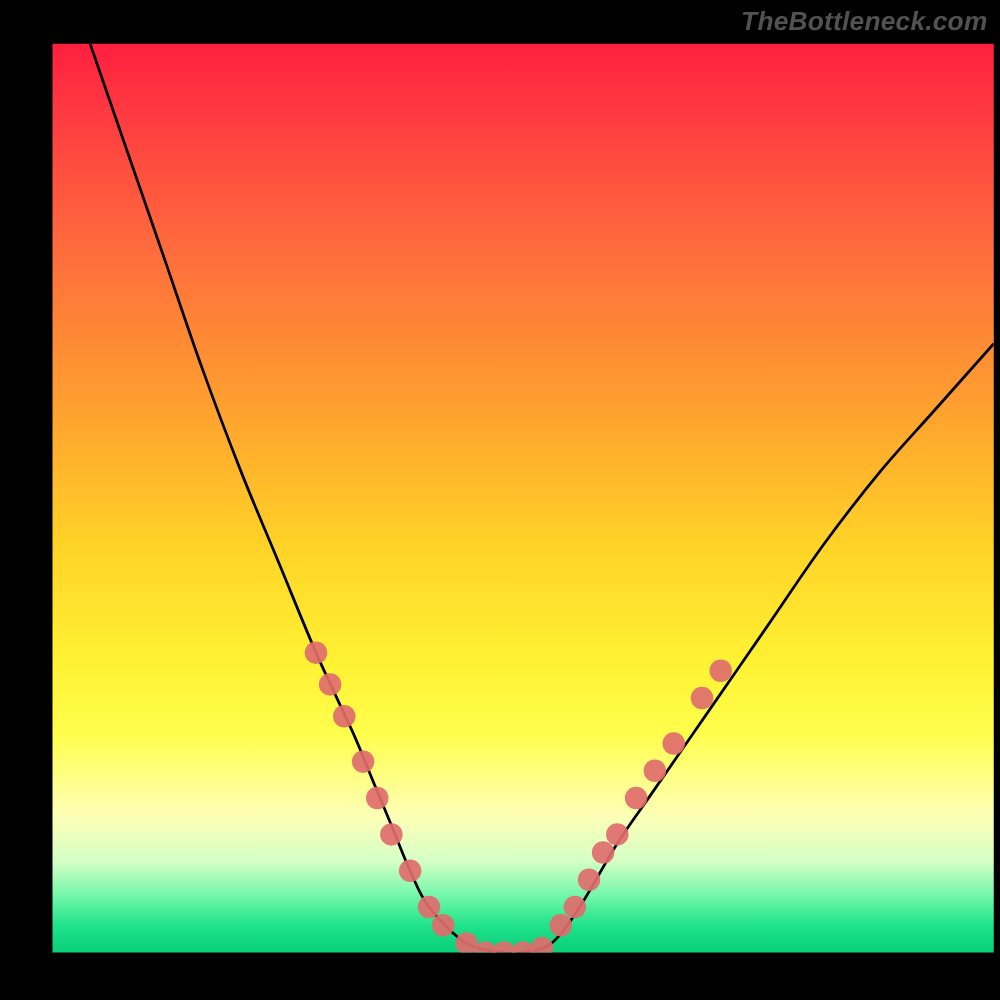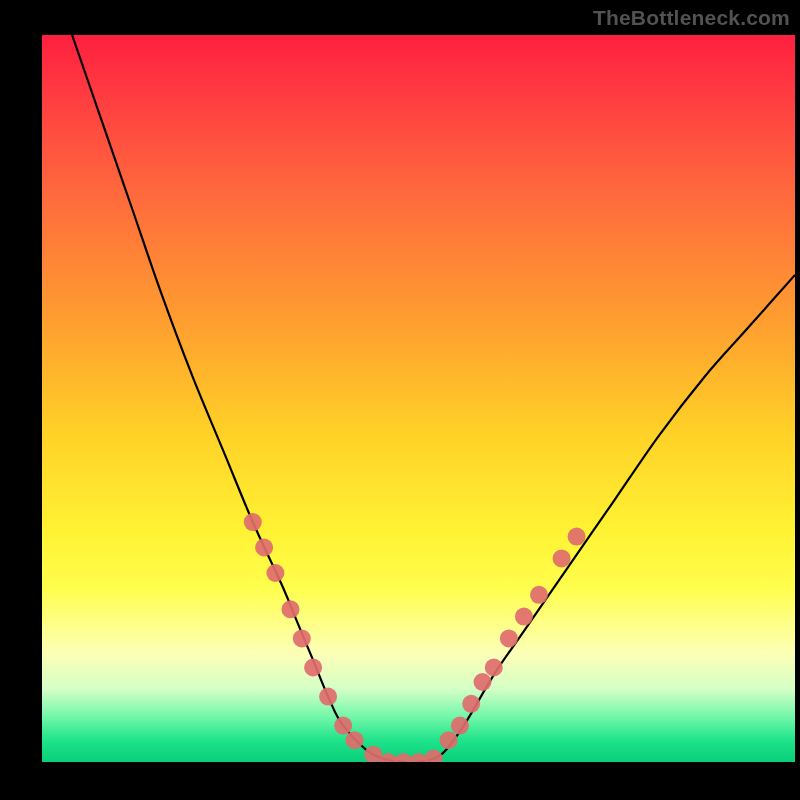--- a/index.html
+++ b/index.html
@@ -43,20 +43,21 @@
     );
   }
   .attribution {
     position: absolute;
     top: 6px;
     right: 10px;
     color: #525252;
     font-size: 21px;
     font-weight: 600;
     letter-spacing: 0.2px;
+    font-style: italic;
   }
   svg.curve {
     position: absolute;
     left: 0;
     top: 0;
     width: 753px;
     height: 727px;
   }
 </style>
 </head>

